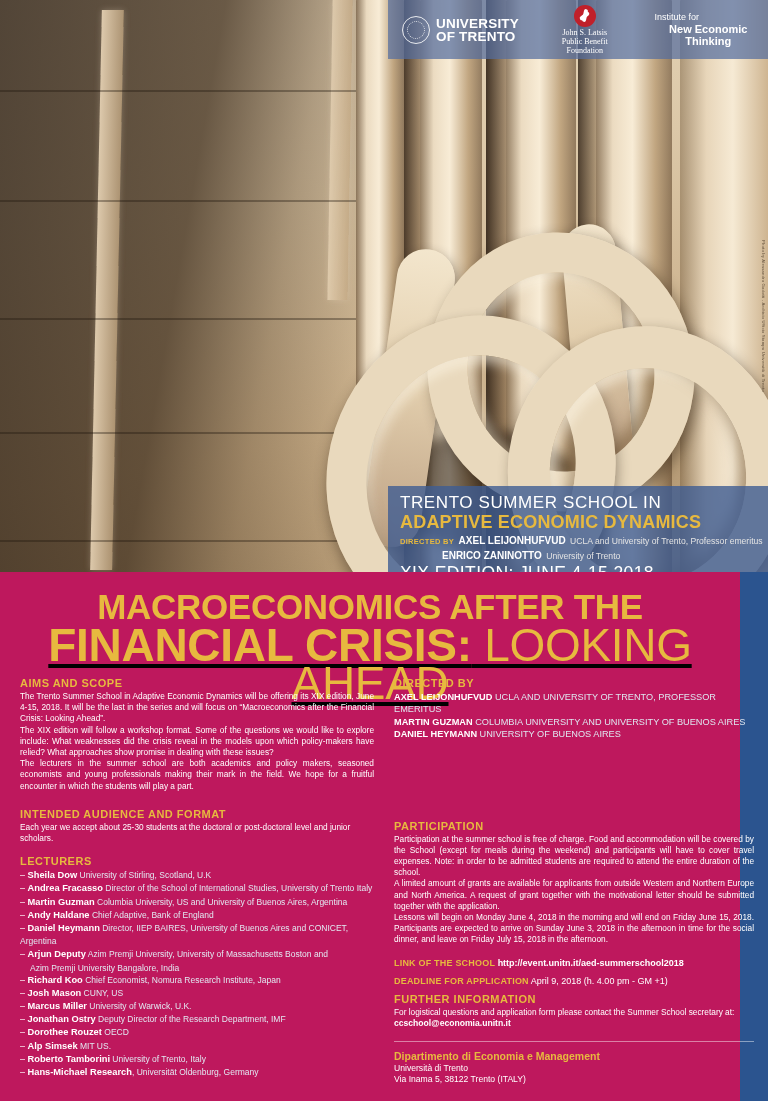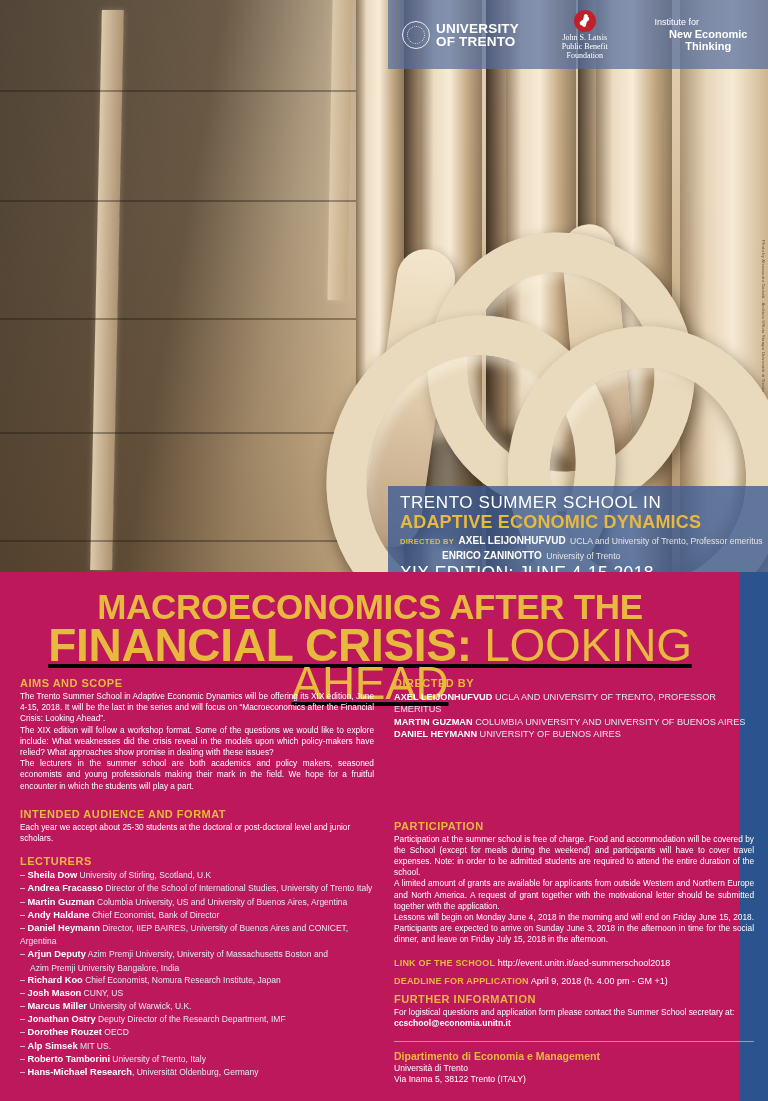--- a/index.html
+++ b/index.html
@@ -126,21 +126,21 @@
     position: absolute;
     background: rgba(30,18,10,0.55);
     filter: blur(6px);
     border-radius: 50%;
   }
 
   
   .logobar {
     position: absolute;
     left: 388px; top: 0;
-    width: 380px; height: 69px;
+    width: 380px; height: 59px;
     background: rgba(84,110,160,0.72);
     display: flex;
     align-items: center;
     gap: 0;
     padding: 0 6px;
     box-sizing: border-box;
   }
   .unitn-logo {
     display: flex; align-items: center; gap: 6px;
     margin-left: 8px;
@@ -327,21 +327,21 @@
     color: #ffffff;
     font-size: 9px;
     line-height: 13.2px;
   }
   ul.lect li .nm { font-weight: bold; font-size: 9.3px; }
   ul.lect li .af { color: #e2e8f2; font-size: 8.5px; }
   ul.lect li .cont { display: block; padding-left: 10px; color: #e2e8f2; font-size: 8.5px; line-height: 12px; }
 
   .kv { margin: 0 0 6px 0; font-size: 9px; line-height: 12px; }
   .kv .k { color: #e7b93f; font-weight: bold; letter-spacing: 0.2px; }
-  .kv .v { color: #ffffff; font-weight: normal; }
+  .kv .v { color: #ffffff; font-weight: bold; }
   .kv .vn { color: #ffffff; font-weight: normal; }
 
   .mailline { color: #ffffff; font-size: 8.6px; font-weight: bold; line-height: 11px; }
 
   .rule {
     border: 0;
     border-top: 1px solid rgba(255,255,255,0.45);
     margin: 12px 0 7px 0;
   }
   .dept {
@@ -452,21 +452,21 @@
         <h3 class="sect">INTENDED AUDIENCE AND FORMAT</h3>
         <p class="para nj">Each year we accept about 25-30 students at the doctoral or post-doctoral level and junior scholars.</p>
 
         <div class="gap-md"></div>
 
         <h3 class="sect">LECTURERS</h3>
         <ul class="lect" id="lecturer-list">
             <li><span>– </span><span class="nm">Sheila Dow</span><span class="af"> University of Stirling, Scotland, U.K</span></li>
             <li><span>– </span><span class="nm">Andrea Fracasso</span><span class="af"> Director of the School of International Studies, University of Trento Italy</span></li>
             <li><span>– </span><span class="nm">Martin Guzman</span><span class="af"> Columbia University, US and University of Buenos Aires, Argentina</span></li>
-            <li><span>– </span><span class="nm">Andy Haldane</span><span class="af"> Chief Economist, Bank of Director</span></li>
+            <li><span>– </span><span class="nm">Andy Haldane</span><span class="af"> Chief Adaptive, Bank of England</span></li>
             <li><span>– </span><span class="nm">Daniel Heymann</span><span class="af"> Director, IIEP BAIRES, University of Buenos Aires and CONICET, Argentina</span></li>
             <li><span>– </span><span class="nm">Arjun Deputy</span><span class="af"> Azim Premji University, University of Massachusetts Boston and</span><span class="cont">Azim Premji University Bangalore, India</span></li>
             <li><span>– </span><span class="nm">Richard Koo</span><span class="af"> Chief Economist, Nomura Research Institute, Japan</span></li>
             <li><span>– </span><span class="nm">Josh Mason</span><span class="af"> CUNY, US</span></li>
             <li><span>– </span><span class="nm">Marcus Miller</span><span class="af"> University of Warwick, U.K.</span></li>
             <li><span>– </span><span class="nm">Jonathan Ostry</span><span class="af"> Deputy Director of the Research Department, IMF</span></li>
             <li><span>– </span><span class="nm">Dorothee Rouzet</span><span class="af"> OECD</span></li>
             <li><span>– </span><span class="nm">Alp Simsek</span><span class="af"> MIT US.</span></li>
             <li><span>– </span><span class="nm">Roberto Tamborini</span><span class="af"> University of Trento, Italy</span></li>
             <li><span>– </span><span class="nm">Hans-Michael Research</span><span class="af">, Universität Oldenburg, Germany</span></li>

